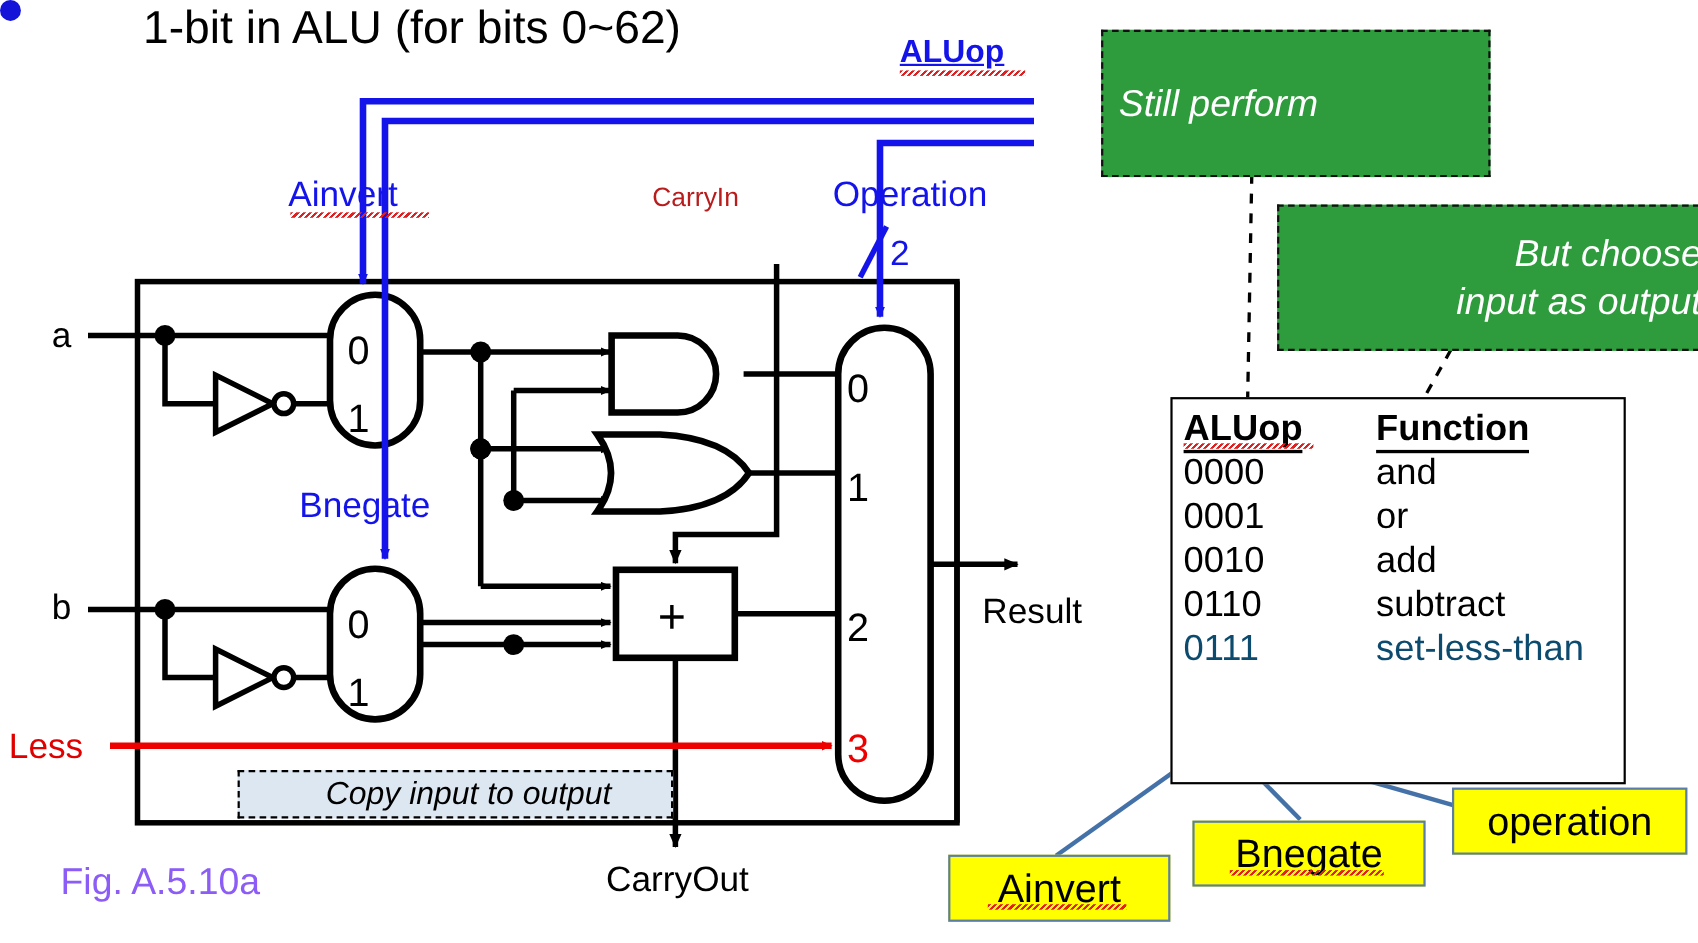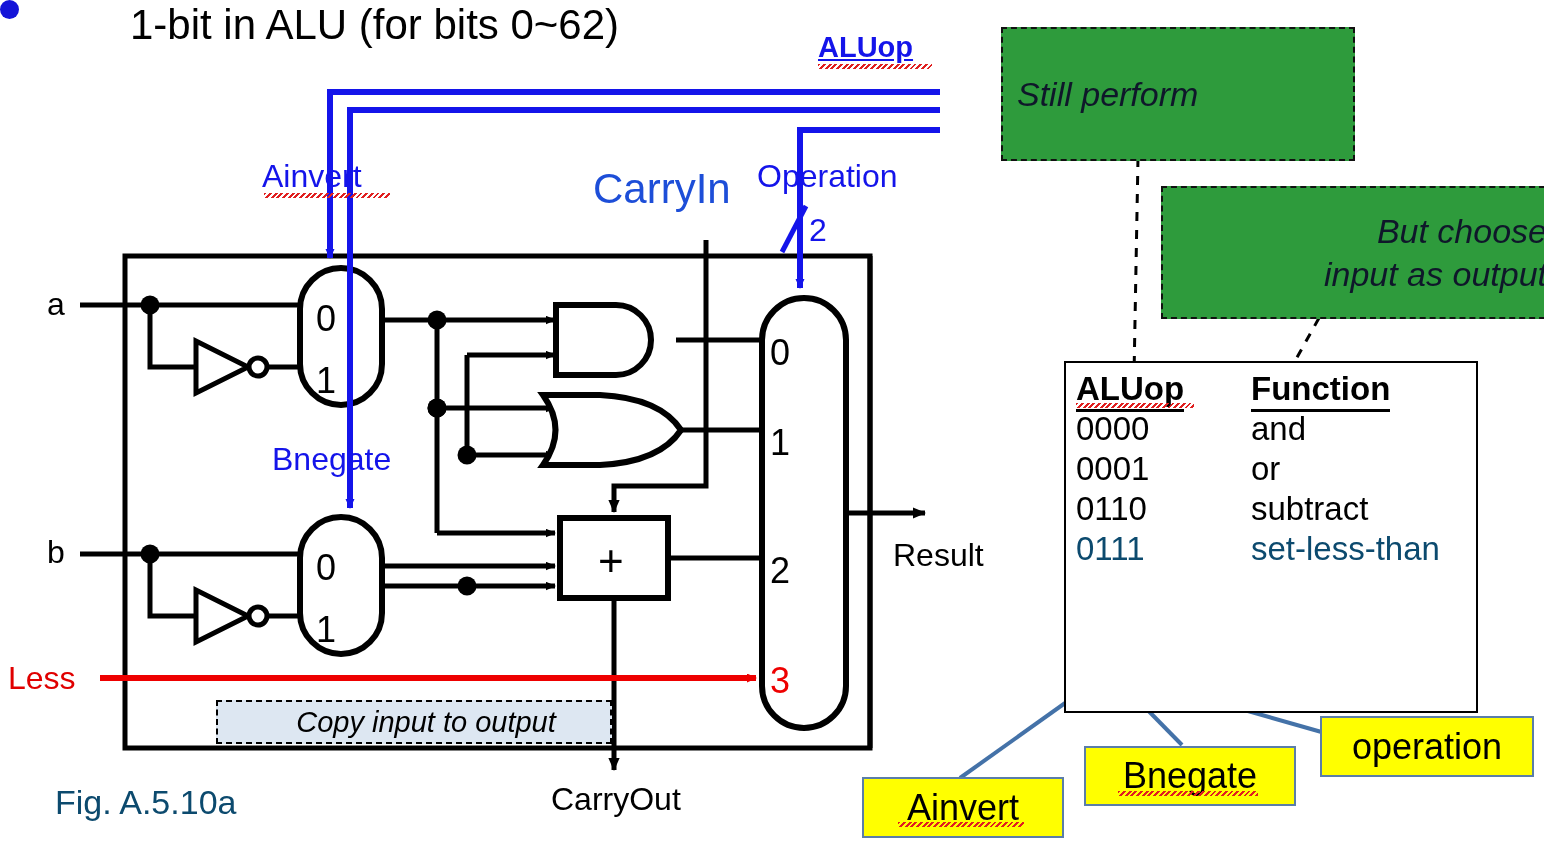--- a/index.html
+++ b/index.html
@@ -16,36 +16,36 @@
 
   
   .blue{color:#1414ea;}
   #aluop-lbl{left:818px;top:33px;font-size:29px;font-weight:bold;text-decoration:underline;}
   #ainvert-lbl{left:262px;top:160px;font-size:32px;}
   #operation-lbl{left:757px;top:160px;font-size:32px;}
   #bnegate-lbl{left:272px;top:443px;font-size:32px;}
   #op-width{left:809px;top:214px;font-size:32px;}
 
   
-  #carryin-lbl{left:593px;top:168px;font-size:42px;color:#1d4ed8;}
+  #carryin-lbl{left:593px;top:168px;font-size:24px;color:#b91c1c;}
   #a-lbl{left:47px;top:288px;font-size:32px;color:#000;}
   #b-lbl{left:47px;top:536px;font-size:32px;color:#000;}
   #result-lbl{left:893px;top:539px;font-size:32px;color:#000;}
   #carryout-lbl{left:551px;top:783px;font-size:32px;color:#000;}
-  #fig-lbl{left:55px;top:785px;font-size:34px;color:#0c4a6e;}
+  #fig-lbl{left:55px;top:785px;font-size:34px;color:#8b5cf6;}
   #less-lbl{left:8px;top:662px;font-size:32px;color:#e00000;}
 
   
   .port{position:absolute;font-size:36px;color:#000;font-family:"Liberation Sans",sans-serif;}
   .port.red{color:#ee0000;}
   .plus{position:absolute;font-size:44px;color:#000;}
 
   
   .green-box{position:absolute;background:#2e9b3c;border:2px dashed #111;
-             color:#0f172a;font-style:italic;font-size:34px;line-height:1.24;
+             color:#ffffff;font-style:italic;font-size:34px;line-height:1.24;
              display:flex;flex-direction:column;justify-content:center;}
   #green1{left:1001px;top:27px;width:322px;height:130px;padding:0 14px;align-items:flex-start;}
   #green2{left:1161px;top:186px;width:368px;height:129px;padding:0 16px;align-items:flex-end;text-align:right;}
 
   
   #table-box{position:absolute;left:1064px;top:361px;width:410px;height:348px;
              border:2px solid #000;background:#fff;}
   #tbl{position:absolute;left:1076px;top:368px;width:396px;font-size:33px;color:#000;}
   #tbl table{border-collapse:collapse;}
   #tbl th{font-size:33px;font-weight:bold;text-align:left;padding:2px 0 1px 0;}
@@ -246,20 +246,24 @@
       <tbody>
         <tr>
           <td class="opcol">0000</td>
           <td>and</td>
         </tr>
         <tr>
           <td class="opcol">0001</td>
           <td>or</td>
         </tr>
         <tr>
+          <td class="opcol">0010</td>
+          <td>add</td>
+        </tr>
+        <tr>
           <td class="opcol">0110</td>
           <td>subtract</td>
         </tr>
         <tr class="hl">
           <td class="opcol">0111</td>
           <td>set-less-than</td>
         </tr>
       </tbody>
     </table>
   </div>

